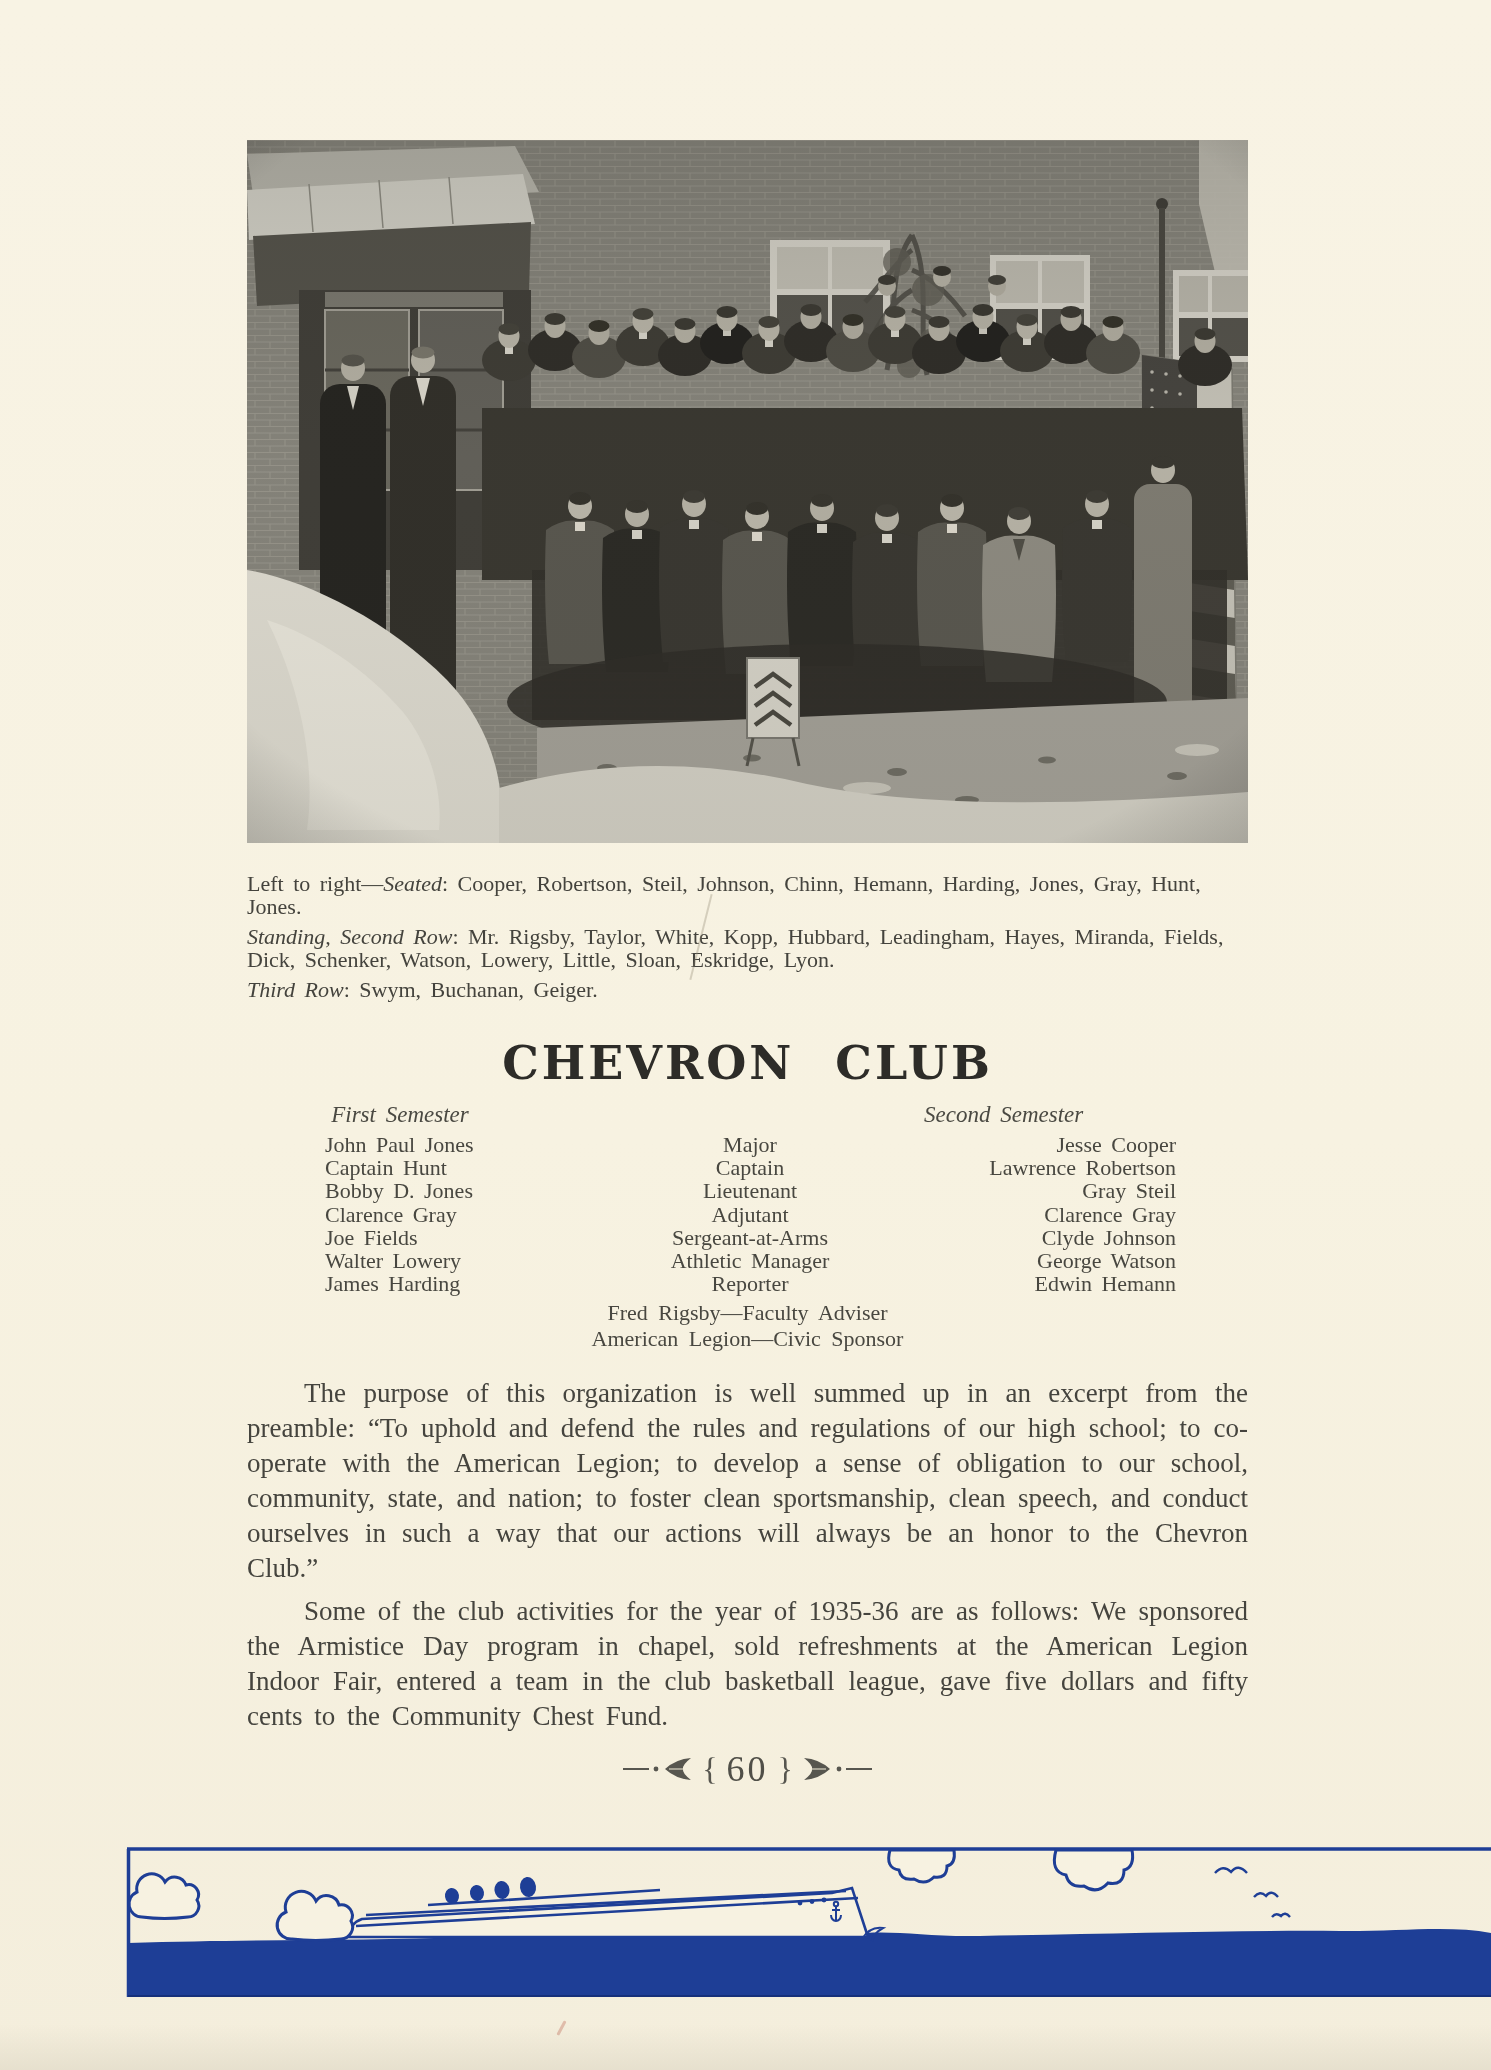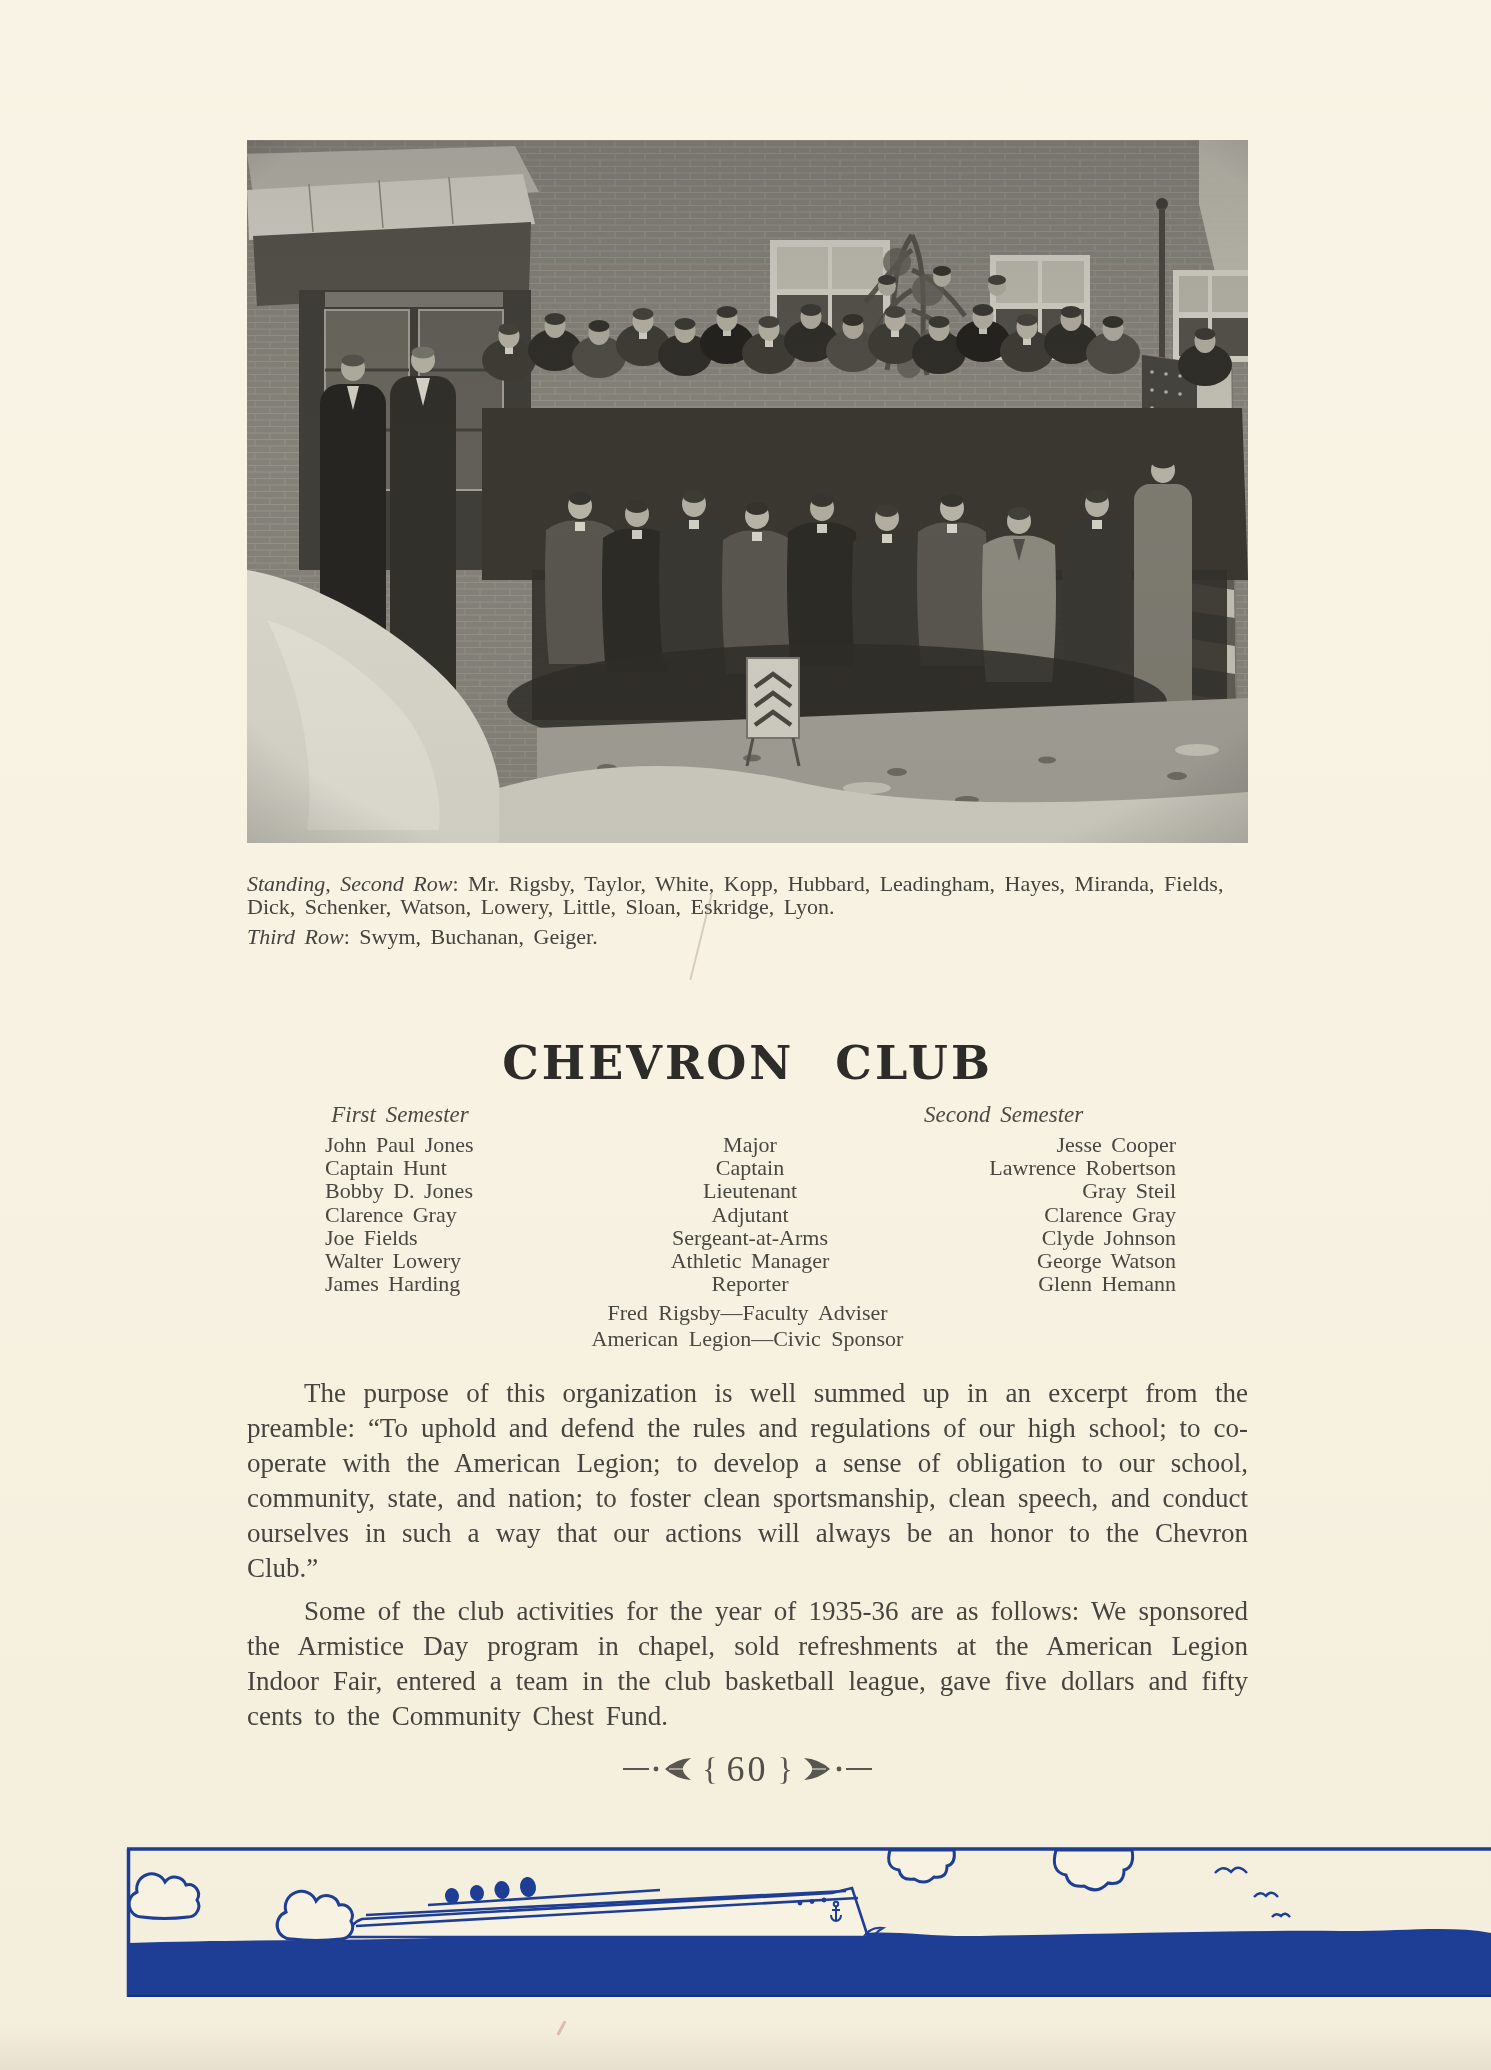--- a/index.html
+++ b/index.html
@@ -330,20 +330,21 @@
         <path d="M508,585 l18,-13 l18,13 M508,566 l18,-13 l18,13 M508,547 l18,-13 l18,13" stroke="#4a4840" stroke-width="4.5" fill="none"></path>
         <path d="M506,598 L500,626 M546,598 L552,626" stroke="#55534b" stroke-width="3"></path>
       </g>
 
       <rect x="0" y="0" width="1001" height="703" fill="url(#shade)"></rect>
       <rect x="0" y="0" width="1001" height="703" fill="url(#vig)"></rect>
     </svg>
   </div>
 
   <div class="caption">
+    <p class="entry"><span>Left to right—</span><i>Seated</i><span>: Cooper, Robertson, Steil, Johnson, Chinn, Hemann, Harding, Jones, Gray, Hunt, Jones.</span></p>
     <p class="entry"><i>Standing, Second Row</i><span>: Mr. Rigsby, Taylor, White, Kopp, Hubbard, Leadingham, Hayes, Miranda, Fields, Dick, Schenker, Watson, Lowery, Little, Sloan, Eskridge, Lyon.</span></p>
     <p class="entry"><i>Third Row</i><span>: Swym, Buchanan, Geiger.</span></p>
   </div>
 
   <div class="title">CHEVRON CLUB</div>
 
   <div class="sem-header first">First Semester</div>
   <div class="sem-header second">Second Semester</div>
 
   <div class="roster-col first">
@@ -366,21 +367,21 @@
     <div>Reporter</div>
   </div>
 
   <div class="roster-col second">
     <div>Jesse Cooper</div>
     <div>Lawrence Robertson</div>
     <div>Gray Steil</div>
     <div>Clarence Gray</div>
     <div>Clyde Johnson</div>
     <div>George Watson</div>
-    <div>Glenn Hemann</div>
+    <div>Edwin Hemann</div>
   </div>
 
   <div class="adviser-line l1">Fred Rigsby—Faculty Adviser</div>
   <div class="adviser-line l2">American Legion—Civic Sponsor</div>
 
   <div class="bodytext">
     <p>The purpose of this organization is well summed up in an excerpt from the preamble:  “To uphold and defend the rules and regulations of our high school; to co-operate with the American Legion; to develop a sense of obligation to our school, community, state, and nation; to foster clean sportsmanship, clean speech, and conduct ourselves in such a way that our actions will always be an honor to the Chevron Club.”</p>
     <p>Some of the club activities for the year of 1935-36 are as follows:  We sponsored the Armistice Day program in chapel, sold refreshments at the American Legion Indoor Fair, entered a team in the club basketball league, gave five dollars and fifty cents to the Community Chest Fund.</p>
   </div>
 

